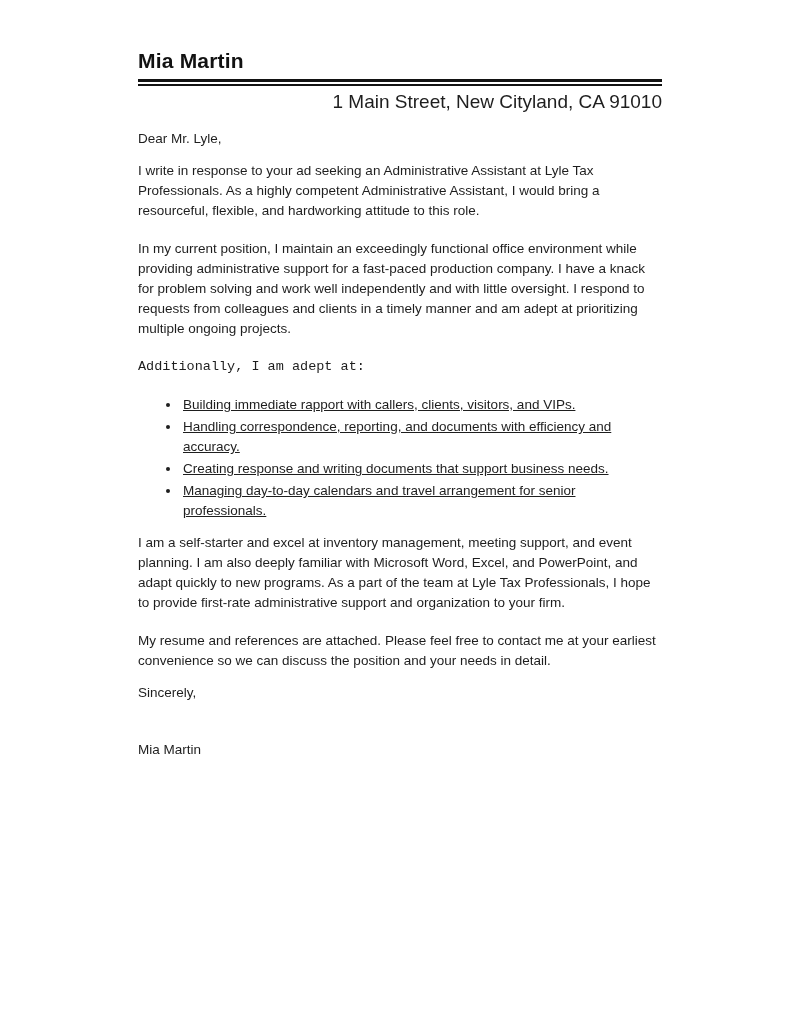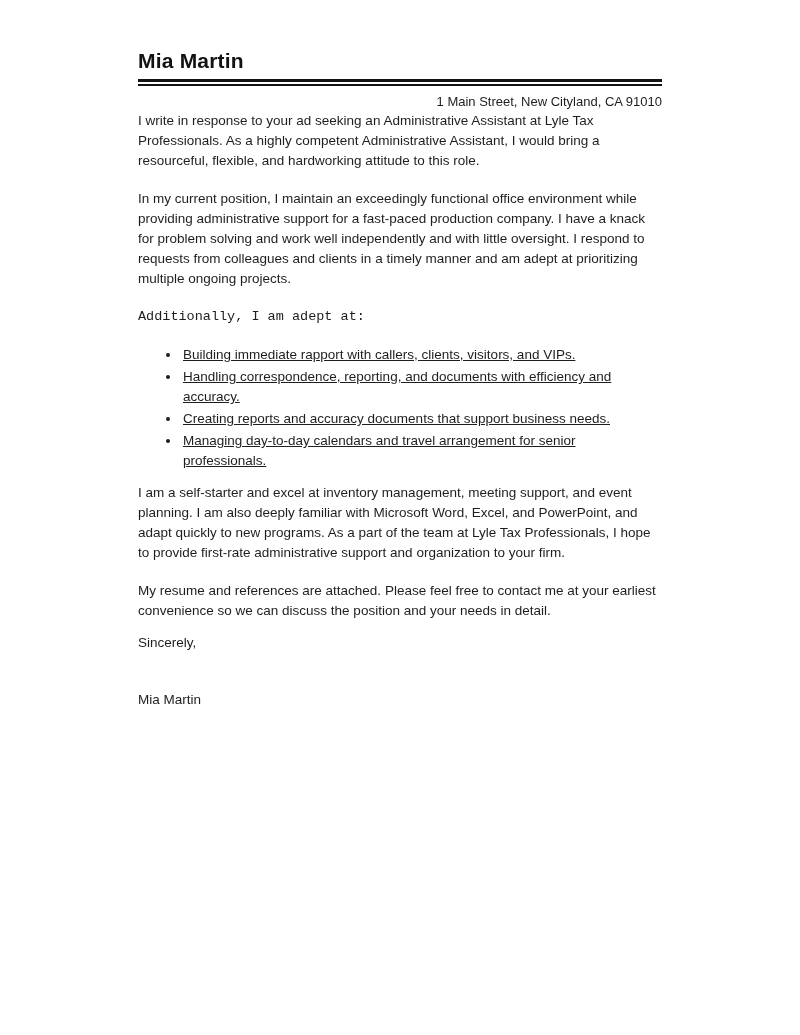--- a/index.html
+++ b/index.html
@@ -36,21 +36,21 @@
     background: #121212;
   }
   .double-rule .rule-bottom {
     height: 2px;
     background: #121212;
     margin-top: 2px;
   }
   .contact-block {
     margin-top: 7px;
     text-align: right;
-    font-size: 13px;
+    font-size: 19px;
     line-height: 18px;
     color: #1e1e1e;
   }
   .body-block p {
     margin: 0 0 18px 0;
   }
   p.salutation { margin: 18px 0 12px 0; }
   p.para-intro-bullets { margin-bottom: 18px; font-family: Liberation Mono, monospace; }
   ul.adept-list {
     margin: 0 0 12px 0;
@@ -79,31 +79,32 @@
       <div class="rule-bottom"></div>
     </div>
 
     <div class="contact-block">
       <div>1 Main Street, New Cityland, CA 91010</div>
     </div>
   </header>
 
   <main class="body-block">
 
+    <p class="salutation">Dear Mr. Lyle,</p>
 
     <p class="para-intro">I write in response to your ad seeking an Administrative Assistant at Lyle Tax Professionals. As a highly competent Administrative Assistant, I would bring a resourceful, flexible, and hardworking attitude to this role.</p>
 
     <p class="para-current">In my current position, I maintain an exceedingly functional office environment while providing administrative support for a fast-paced production company. I have a knack for problem solving and work well independently and with little oversight. I respond to requests from colleagues and clients in a timely manner and am adept at prioritizing multiple ongoing projects.</p>
 
     <p class="para-intro-bullets">Additionally, I am adept at:</p>
 
     <ul class="adept-list">
       <li>Building immediate rapport with callers, clients, visitors, and VIPs.</li>
       <li>Handling correspondence, reporting, and documents with efficiency and accuracy.</li>
-      <li>Creating reports and accuracy documents that support business needs.</li>
+      <li>Creating response and writing documents that support business needs.</li>
       <li>Managing day-to-day calendars and travel arrangement for senior professionals.</li>
     </ul>
 
     <p class="para-skills">I am a self-starter and excel at inventory management, meeting support, and event planning. I am also deeply familiar with Microsoft Word, Excel, and PowerPoint, and adapt quickly to new programs. As a part of the team at Lyle Tax Professionals, I hope to provide first-rate administrative support and organization to your firm.</p>
 
     <p class="para-resume">My resume and references are attached. Please feel free to contact me at your earliest convenience so we can discuss the position and your needs in detail.</p>
 
     <p class="closing">Sincerely,</p>
 
     <p class="signature">Mia Martin</p>

